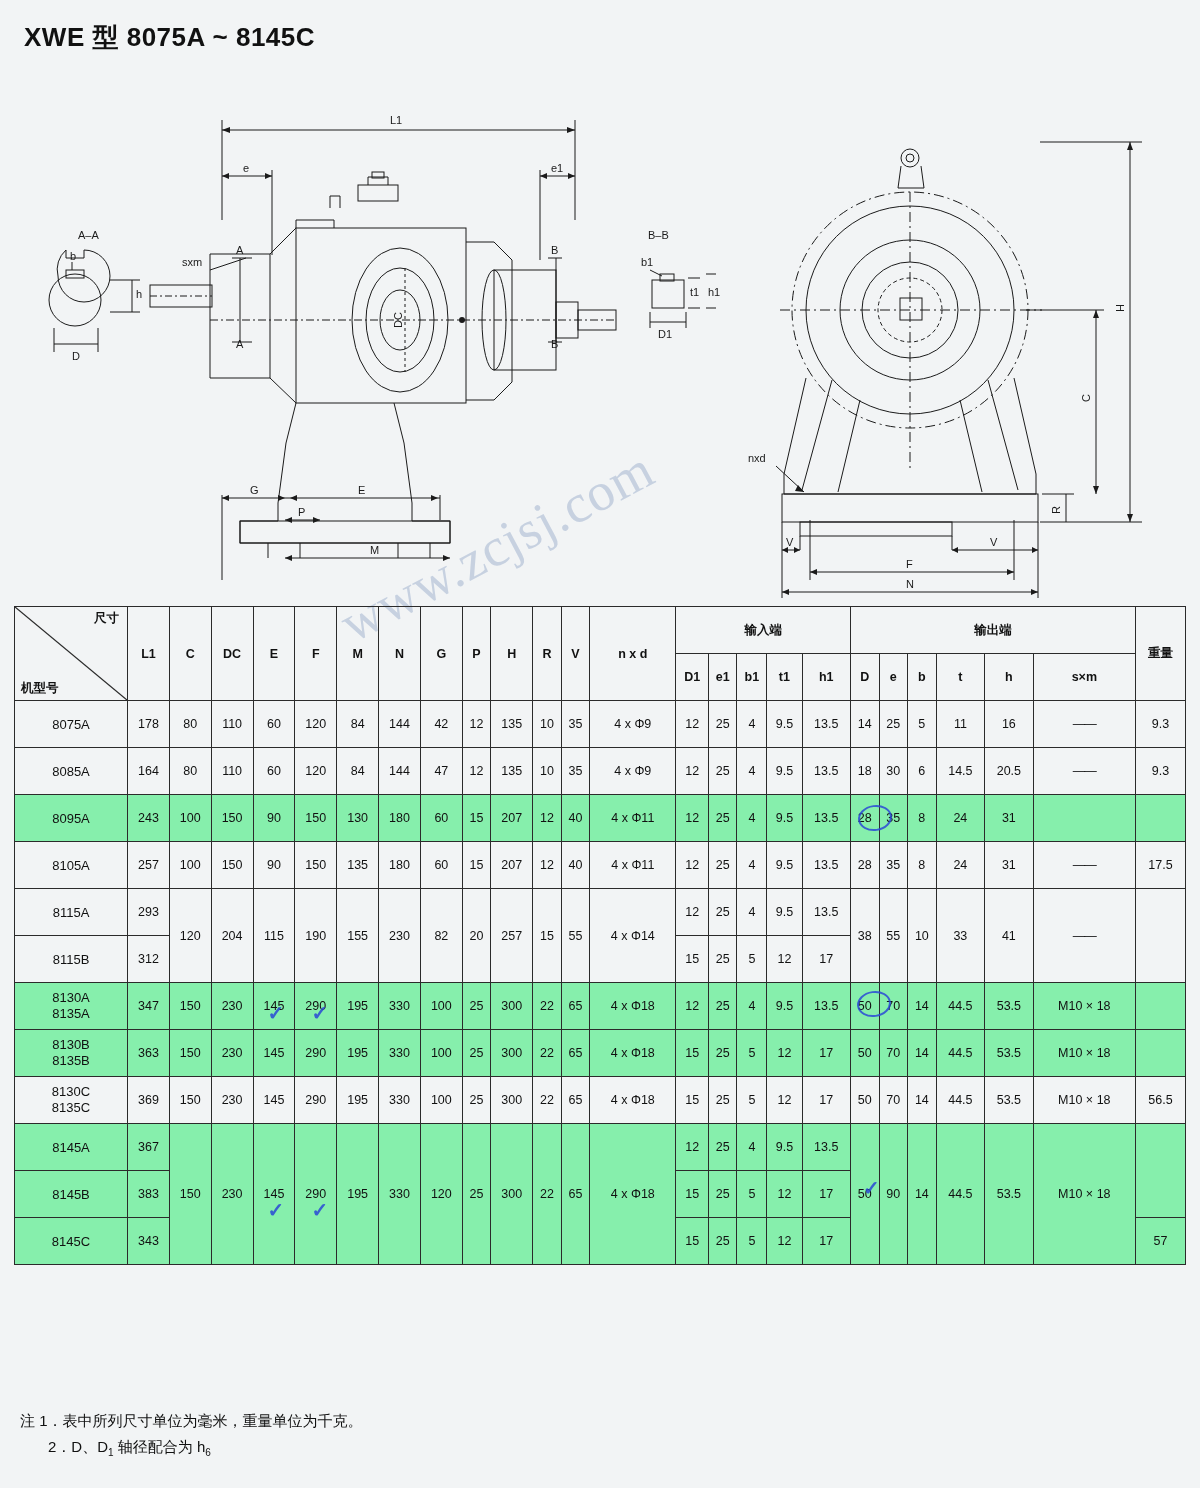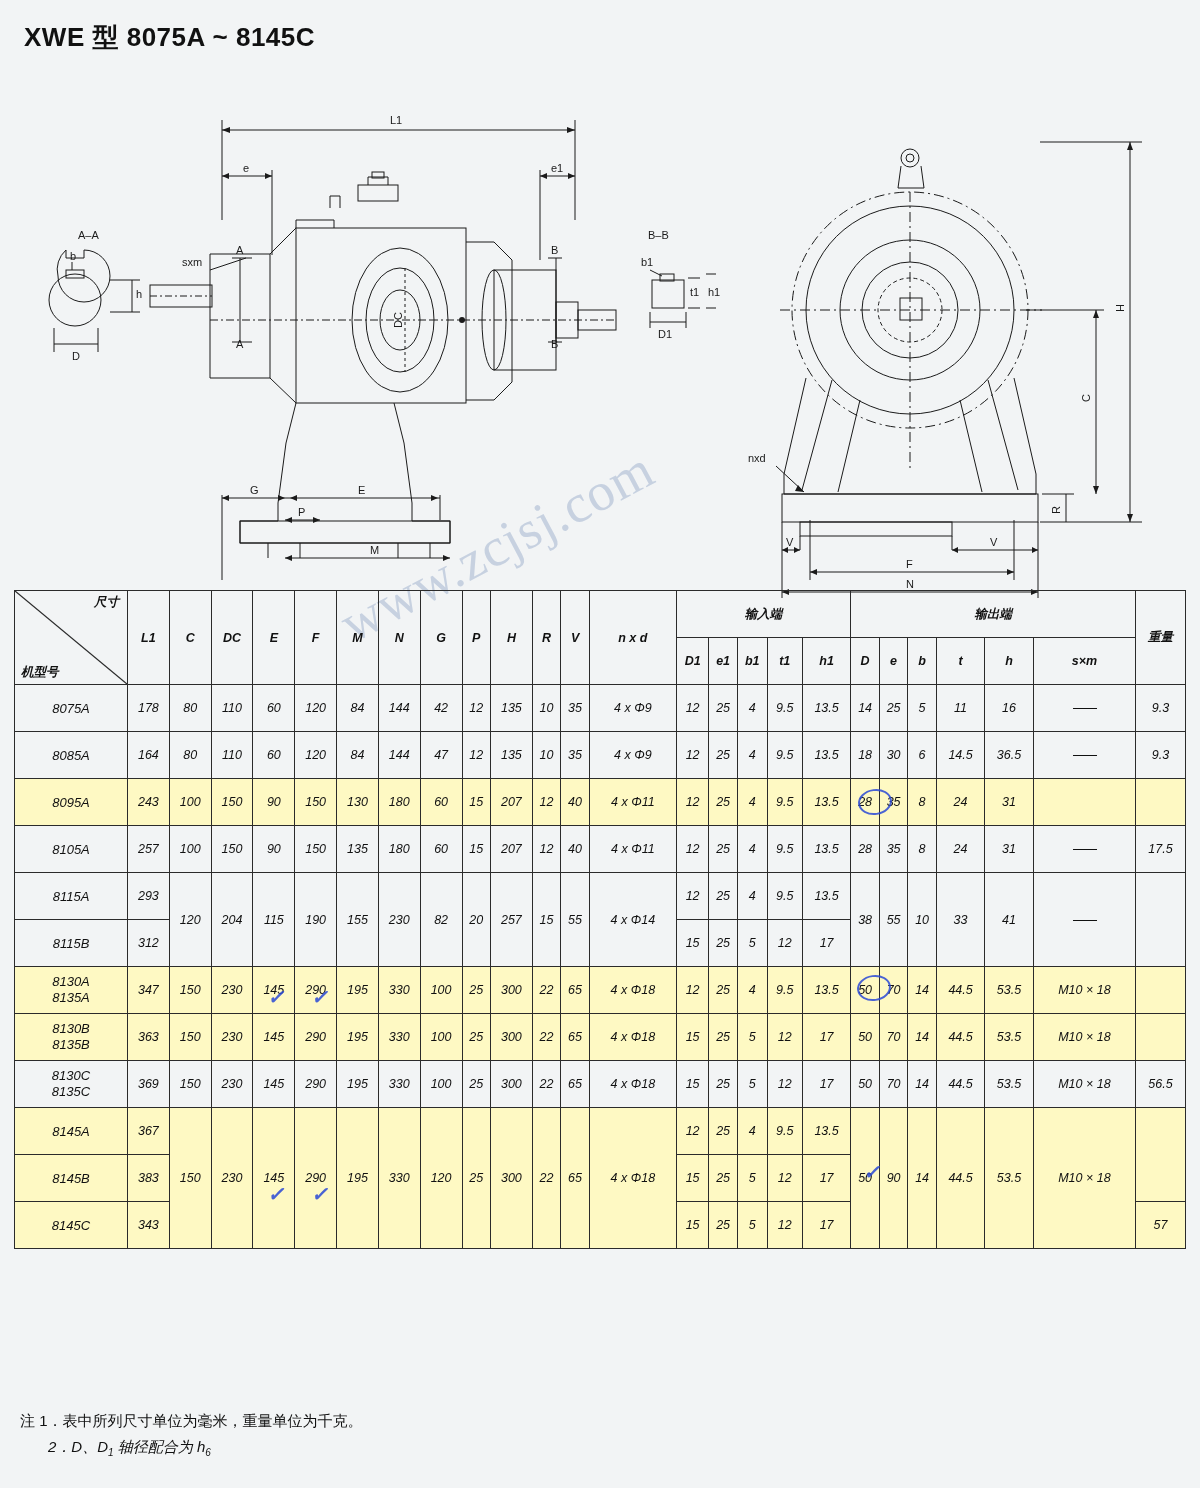--- a/index.html
+++ b/index.html
@@ -34,21 +34,21 @@
     transform:rotate(-28deg);
     transform-origin:left top;
     white-space:nowrap;
     pointer-events:none;
     font-family:"Liberation Serif", serif;
     letter-spacing:1px;
   }
 
   
   .table-wrap{
-    position:absolute;left:14px;top:590px;width:1028px;font-style:italic;
+    position:absolute;left:14px;top:606px;width:1028px;
   }
   table.spec{
     border-collapse:collapse;
     width:1172px;
     background:transparent;
     font-size:12.5px;
   }
   table.spec th, table.spec td{
     border:1px solid #2b2b2b;
     text-align:center;
@@ -64,40 +64,40 @@
     position:absolute;left:0;top:0;width:100%;height:100%;
   }
   .hdr-corner .dim{
     position:absolute;right:8px;top:3px;font-weight:bold;font-size:12.5px;
   }
   .hdr-corner .model{
     position:absolute;left:6px;bottom:3px;font-weight:bold;font-size:12.5px;margin-top:24px;
   }
   .grp-row th{height:24px;font-size:13px;}
   .sub-row th{height:26px;}
-  .shaded{background:#fef9c3;}
+  .shaded{background:#86efac;}
   .model-cell{font-weight:bold;font-size:13px;}
   .two-line{line-height:1.25;}
   .dash{letter-spacing:-1px;}
   
   .mark{position:absolute;pointer-events:none;}
   .ellipse-mark{
     border:2px solid #2a49d6;border-radius:50%;
     width:30px;height:22px;opacity:.85;
     transform:rotate(-8deg);
   }
   .check-mark{color:#2a49d6;font-size:20px;font-weight:bold;opacity:.85;
     font-family:"Liberation Serif", serif;}
 
   
   .notes{
     position:absolute;left:20px;top:1408px;
     font-size:15px;line-height:1.75;
   }
-  .notes .n2{margin-left:28px;font-style:italic;}
+  .notes .n2{margin-left:28px;}
   .sub{font-size:10px;vertical-align:sub;}
 </style>
 </head>
 <body>
 
 <div class="page">
 
   <div class="title">XWE 型 8075A ~ 8145C</div>
 
   <div class="drawing">
@@ -389,21 +389,21 @@
           <td>4 x Φ9</td>
           <td>12</td>
           <td>25</td>
           <td>4</td>
           <td>9.5</td>
           <td>13.5</td>
           <td>18</td>
           <td>30</td>
           <td>6</td>
           <td>14.5</td>
-          <td>36.5</td>
+          <td>20.5</td>
           <td class="dash">——</td>
           <td>9.3</td>
         </tr>
 
         <tr class="shaded">
           <td class="model-cell">8095A</td>
           <td>243</td>
           <td>100</td>
           <td>150</td>
           <td>90</td>

